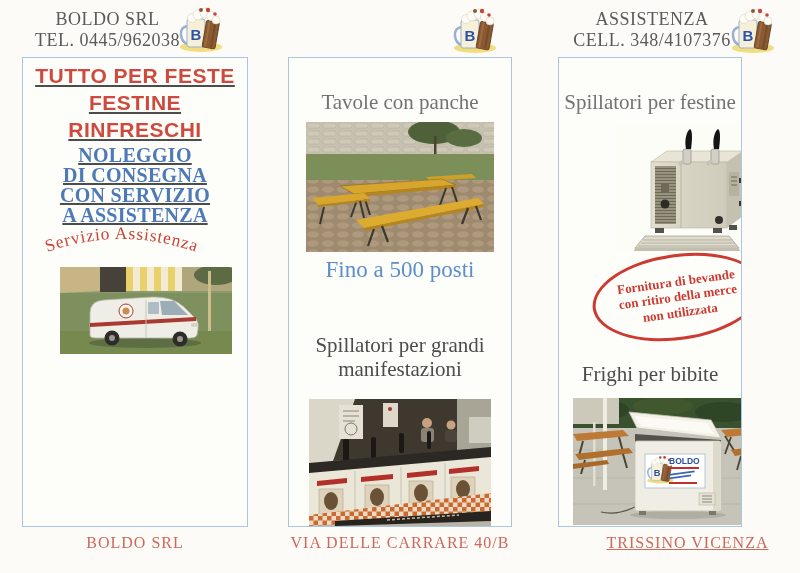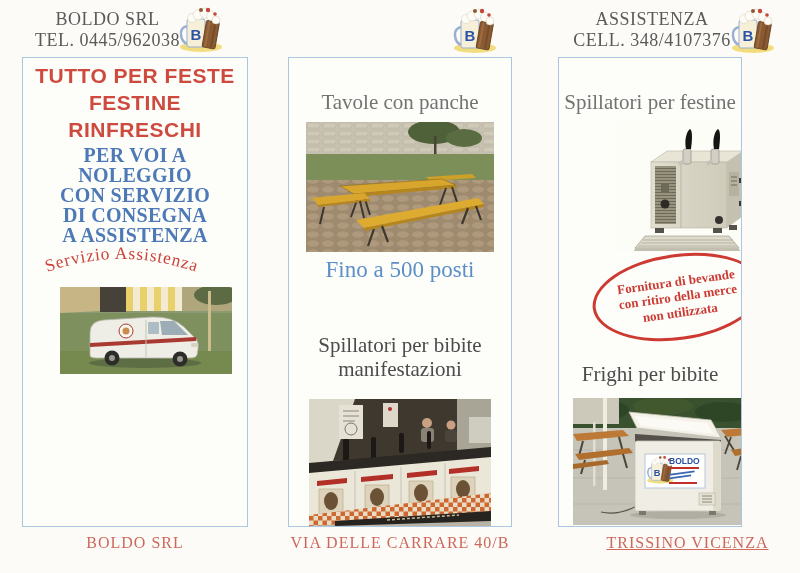--- a/index.html
+++ b/index.html
@@ -10,21 +10,21 @@
        font-size:18px;line-height:21px;}
   .hdr-left{left:20px;width:175px;}
   .hdr-right{left:558px;width:188px;}
   .logo{position:absolute;width:50px;height:46px;}
   .logo-1{left:176px;top:6px;}
   .logo-2{left:450px;top:7px;}
   .logo-3{left:728px;top:7px;}
   
   .panel{position:absolute;top:57px;height:470px;border:1px solid #aac7df;background:#fdfdfa;
          box-sizing:border-box;text-align:center;overflow:hidden;}
-  .panel-left{left:22px;width:226px;}
+  .panel-left{left:22px;width:226px;text-decoration:underline;}
   .panel-mid{left:288px;width:224px;}
   .panel-right{left:558px;width:184px;}
   
   .red-head{font-family:"Liberation Sans",sans-serif;font-weight:bold;font-size:21px;
             line-height:24px;color:#ce4a3e;letter-spacing:.5px;margin:0 0 3px 0;}
   .red-head.first{margin-top:6px;}
   .blue-head{font-weight:bold;font-size:20px;line-height:20px;color:#4d79b6;letter-spacing:.3px;}
   .gray-list{font-size:20px;line-height:24.5px;text-align:left;padding-left:10px;margin-top:3px;
              color:#4c4c4c;}
   .arc-svg{display:block;margin:0 auto;}
@@ -99,24 +99,23 @@
     <div>CELL. 348/4107376</div>
   </div>
   <svg class="logo logo-3" viewBox="0 0 46 46">
       <use href="#beerlogo"></use>
     </svg>
 
   <div class="panel panel-left">
     <div class="red-head first">TUTTO PER FESTE</div>
     <div class="red-head">FESTINE</div>
     <div class="red-head">RINFRESCHI</div>
-    <div class="blue-head">PER VOI A</div>
     <div class="blue-head">NOLEGGIO</div>
+    <div class="blue-head">DI CONSEGNA</div>
     <div class="blue-head">CON SERVIZIO</div>
-    <div class="blue-head">DI CONSEGNA</div>
     <div class="blue-head">A ASSISTENZA</div>
     <svg class="arc-svg" width="212" height="40" viewBox="0 0 212 46">
       <path id="arcpath" d="M 5 31 Q 103 -4 207 43" fill="none"></path>
       <text><textPath href="#arcpath">Servizio Assistenza</textPath></text>
     </svg>
     <svg class="photo ph-van" width="172" height="87" viewBox="0 0 172 87">
       <rect width="172" height="87" fill="#7e905e"></rect>
       <rect x="0" y="0" width="172" height="26" fill="#8c9a74"></rect>
       <polygon points="0,0 42,0 42,24 0,26" fill="#c7b586"></polygon>
       <rect x="40" y="0" width="26" height="25" fill="#474239"></rect>
@@ -175,21 +174,21 @@
       <polygon points="48,72 150,63 150,66 48,75" fill="#b5851e"></polygon>
       <path d="M52,75 L45,95 M58,74 L64,93 M140,66 L134,83 M146,65 L151,80" stroke="#3c372f" stroke-width="2" fill="none"></path>
       <polygon points="6,76 58,71 64,77 12,83" fill="#d8a62c"></polygon>
       <polygon points="12,83 64,77 64,79 12,85" fill="#b5851e"></polygon>
       <path d="M18,85 L14,102 M54,79 L58,96" stroke="#3c372f" stroke-width="2" fill="none"></path>
       <polygon points="50,98 172,76 178,82 58,106" fill="#dcab30"></polygon>
       <polygon points="58,106 178,82 178,85 58,109" fill="#b5851e"></polygon>
       <path d="M68,107 L62,124 M76,104 L82,120 M162,86 L156,102 M170,84 L175,98" stroke="#3c372f" stroke-width="2.2" fill="none"></path>
     </svg>
     <div class="caption-blue">Fino a 500 posti</div>
-    <div class="serif-h2 mt-heading2">Spillatori per bibite</div>
+    <div class="serif-h2 mt-heading2">Spillatori per grandi</div>
     <div class="serif-h2">manifestazioni</div>
     <svg class="photo ph-bar" width="182" height="127" viewBox="0 0 182 127">
       <defs>
         <pattern id="chk" width="9" height="9" patternUnits="userSpaceOnUse">
           <rect width="9" height="9" fill="#e9dcc4"></rect>
           <rect width="4.5" height="4.5" fill="#cf6830"></rect>
           <rect x="4.5" y="4.5" width="4.5" height="4.5" fill="#cf6830"></rect>
         </pattern>
       </defs>
       <rect width="182" height="127" fill="#b9b4a6"></rect>

